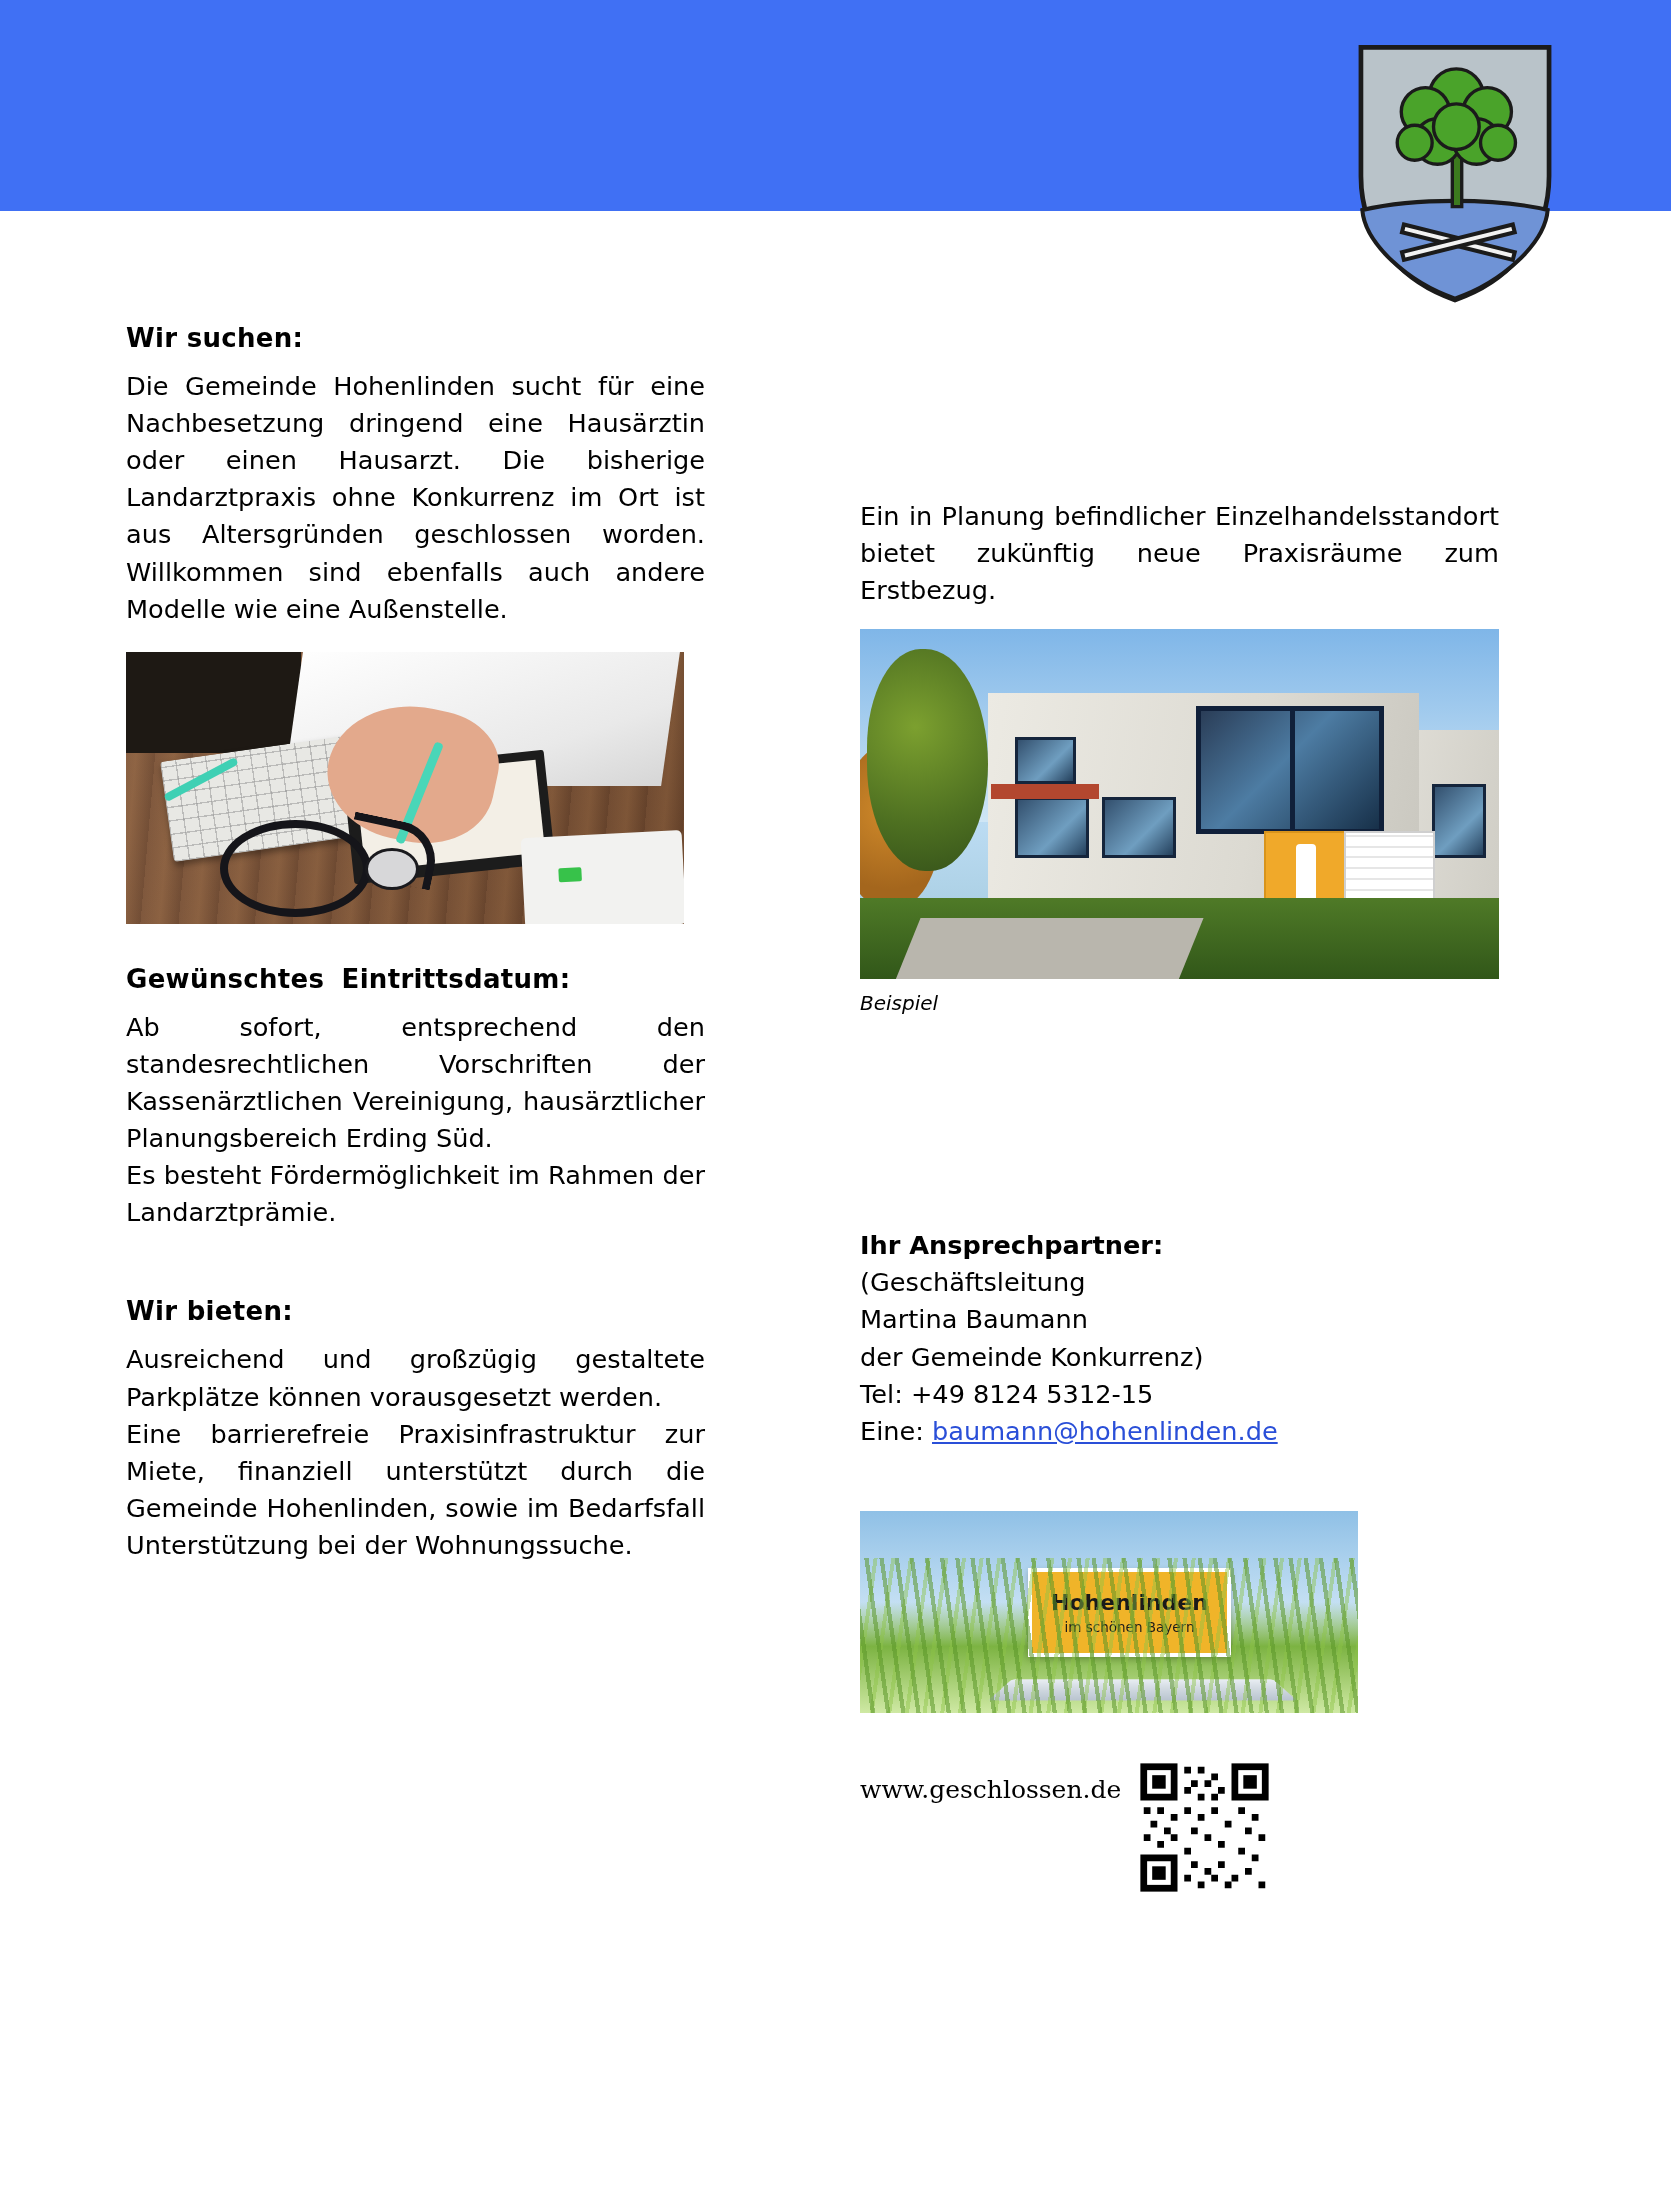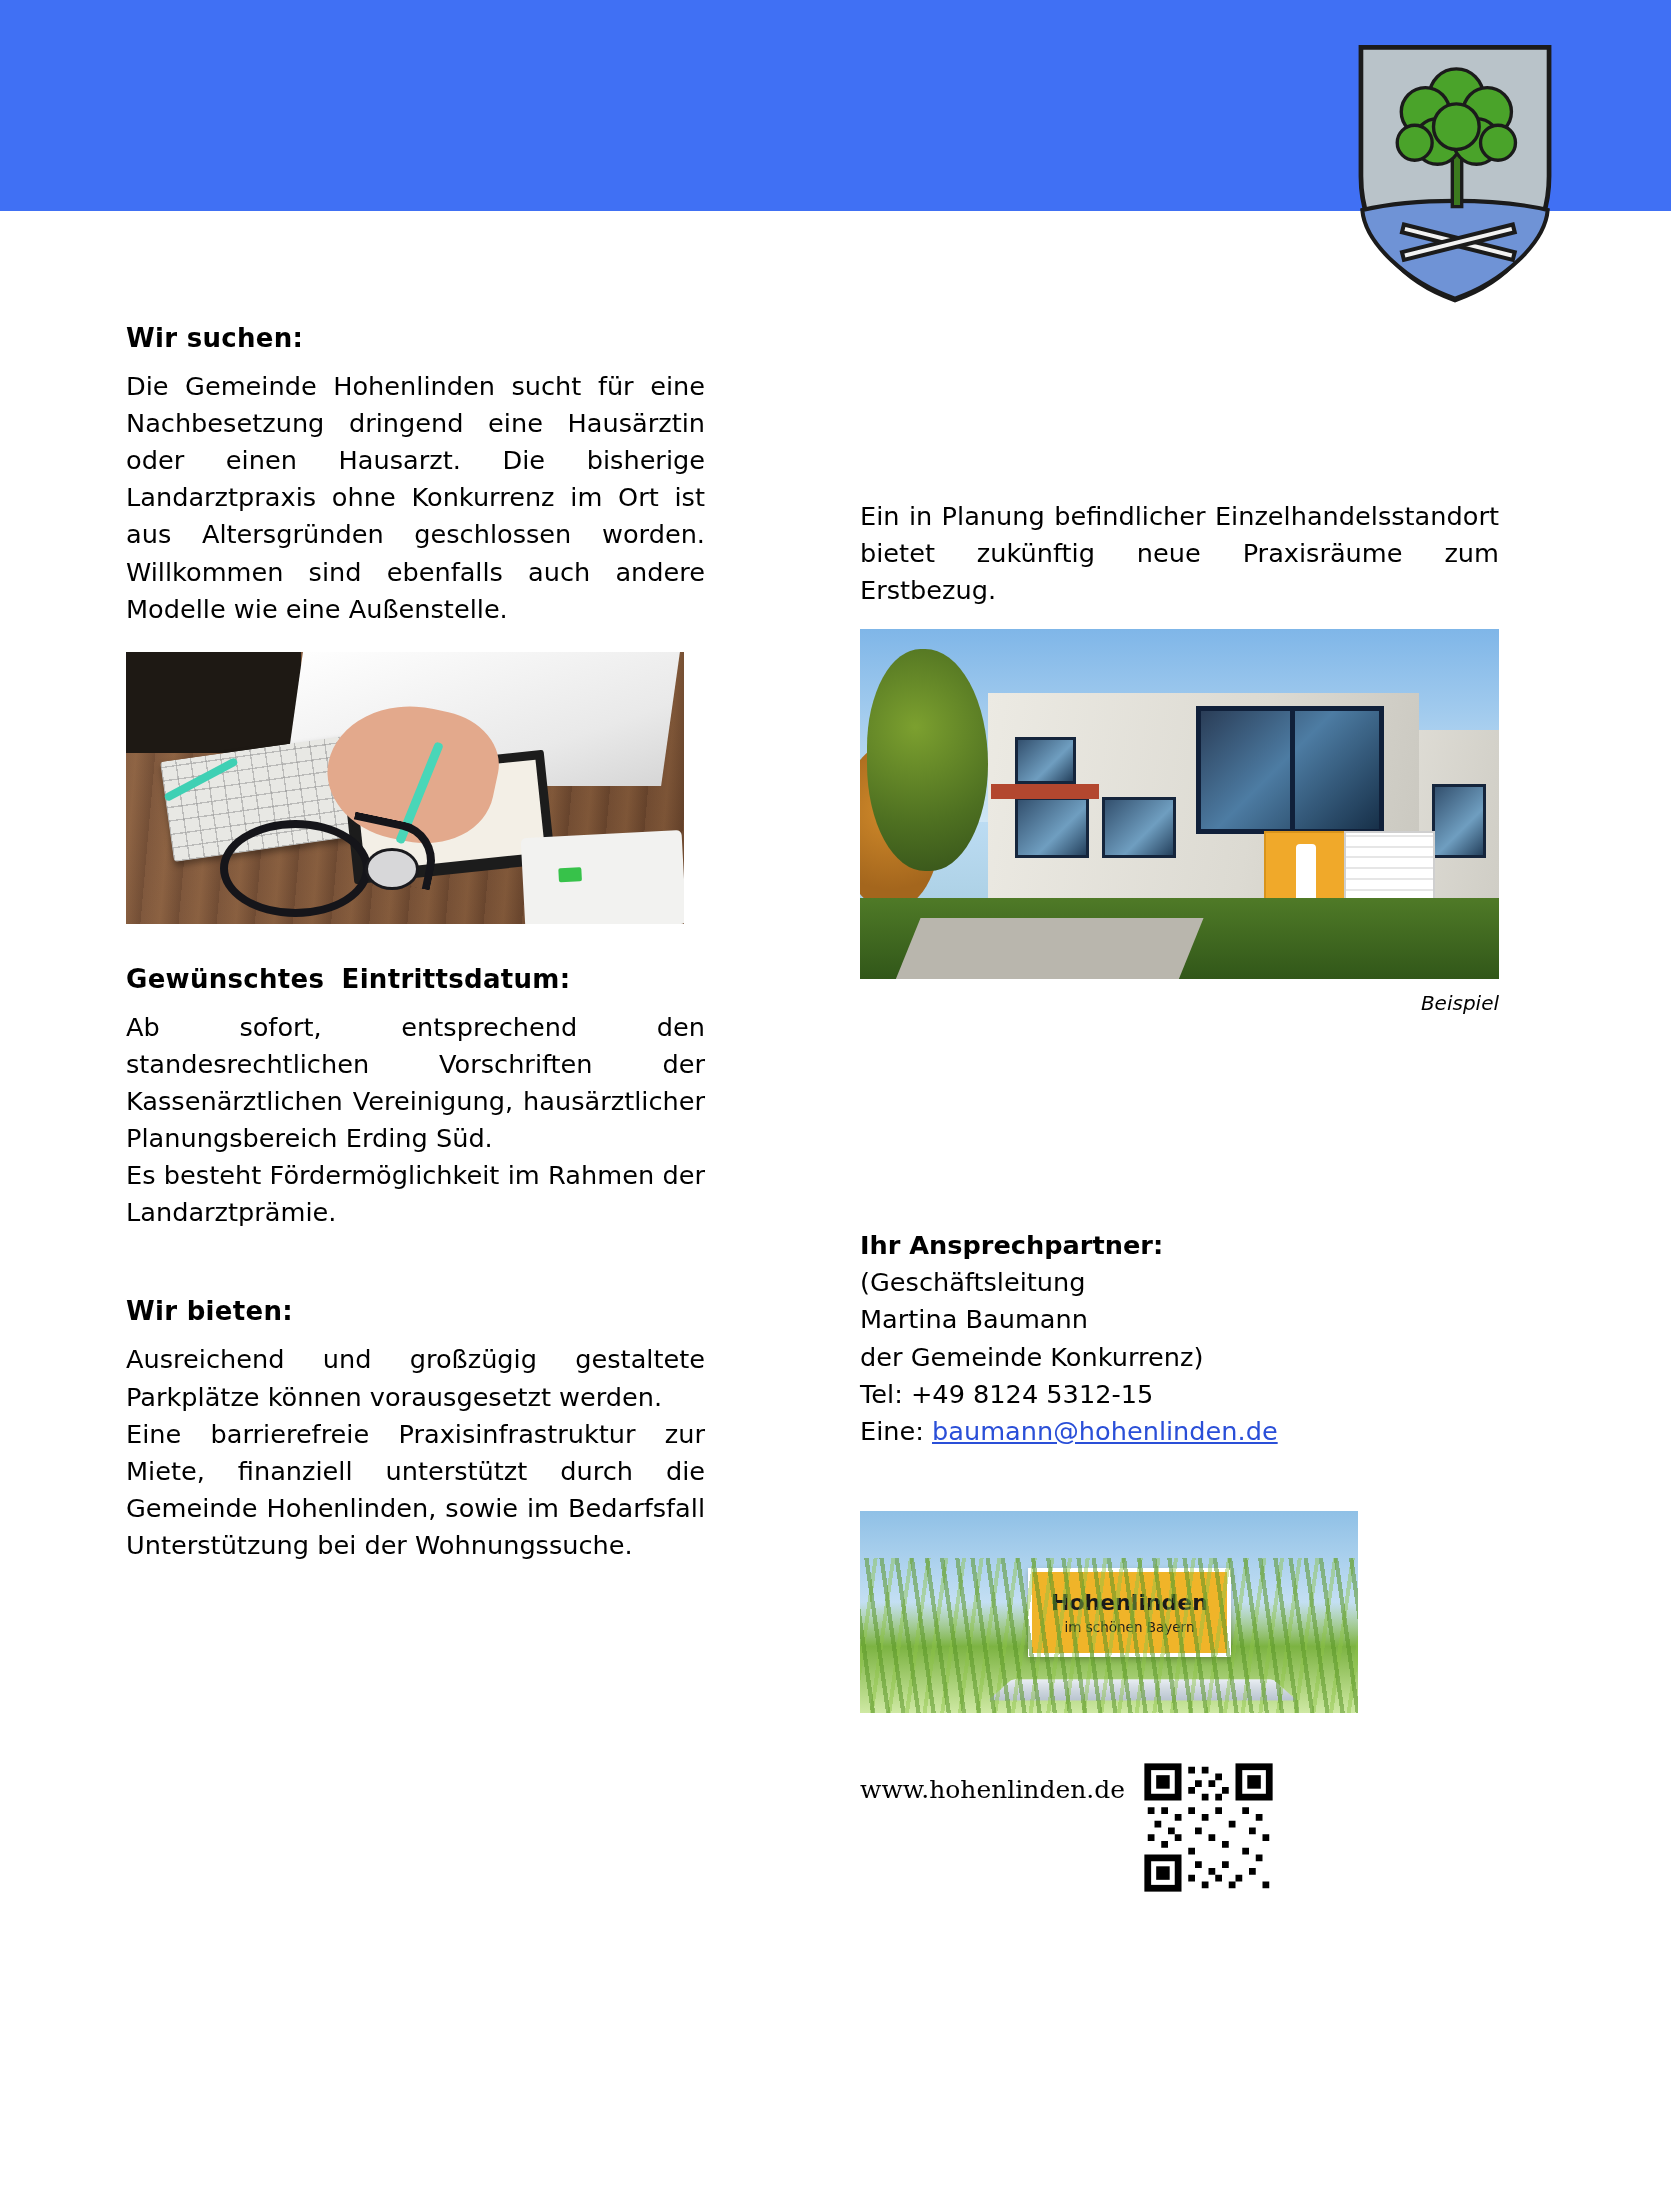--- a/index.html
+++ b/index.html
@@ -259,21 +259,21 @@
   }
   .photo-building .path {
     position:absolute; left:47px; top:289px; width:283px; height:67px;
     background: #b9b6ad;
     transform: skewX(-22deg);
   }
 
   .caption {
     font-size: 20px;
     font-style: italic;
-    text-align: right;
+    text-align: left;
     width: 639px;
     margin-top: 12px;
   }
 
   
   .photo-sign {
     width: 498px;
     height: 202px;
     margin-top: 0;
     background: linear-gradient(180deg, #8fc0e6 0%, #cfe6f6 55%, #ffffff 100%);
@@ -454,21 +454,21 @@
     <div class="grass"></div>
     <div class="laptop"></div>
     <div class="board">
       <div class="t1">Hohenlinden</div>
       <div class="t2">im schönen Bayern</div>
     </div>
     <div class="blades"></div>
   </div>
 
   <div class="web-row">
-    <div class="web-url">www.hohenlinden.de</div>
+    <div class="web-url">www.geschlossen.de</div>
     <div class="qr">
       <svg viewBox="0 0 40 40" width="135" height="135" xmlns="http://www.w3.org/2000/svg">
         <rect width="40" height="40" fill="#fff"></rect>
         <g fill="#000">
           <rect x="1" y="1" width="11" height="11"></rect>
           <rect x="28" y="1" width="11" height="11"></rect>
           <rect x="1" y="28" width="11" height="11"></rect>
         </g>
         <g fill="#fff">
           <rect x="3" y="3" width="7" height="7"></rect>

